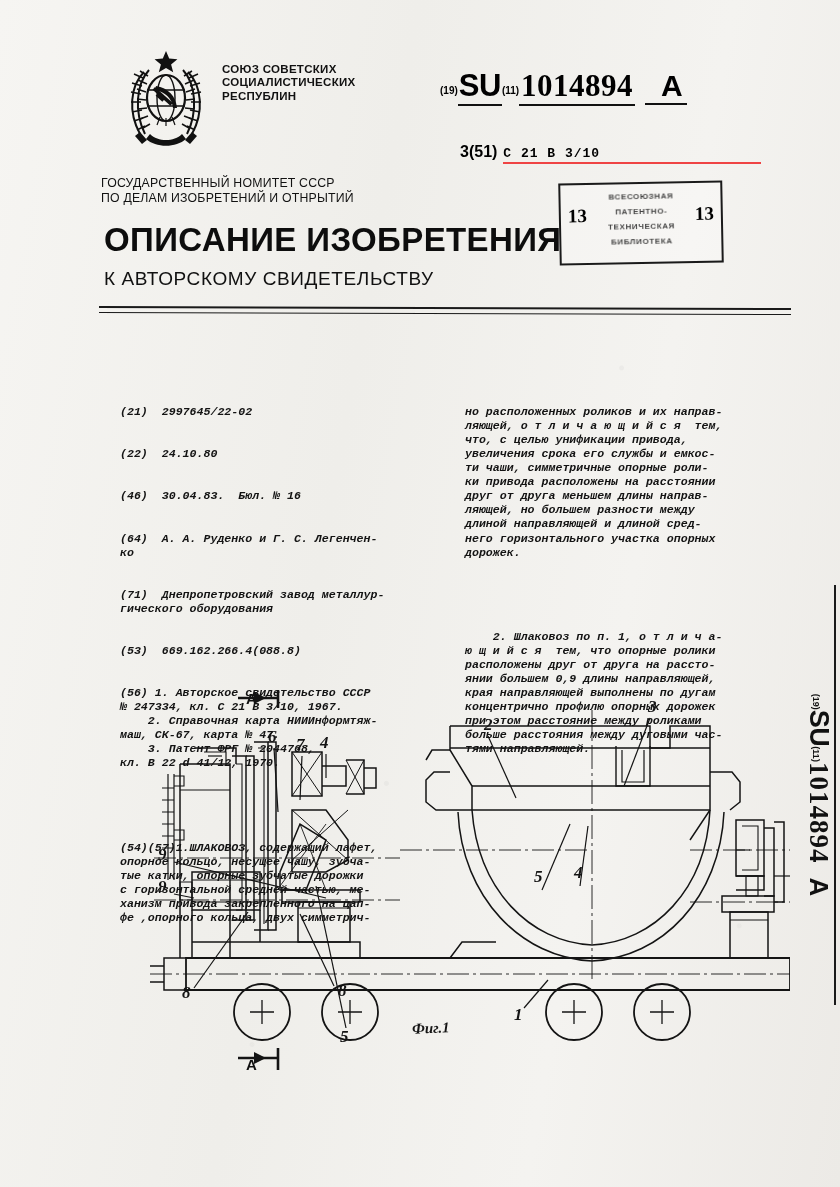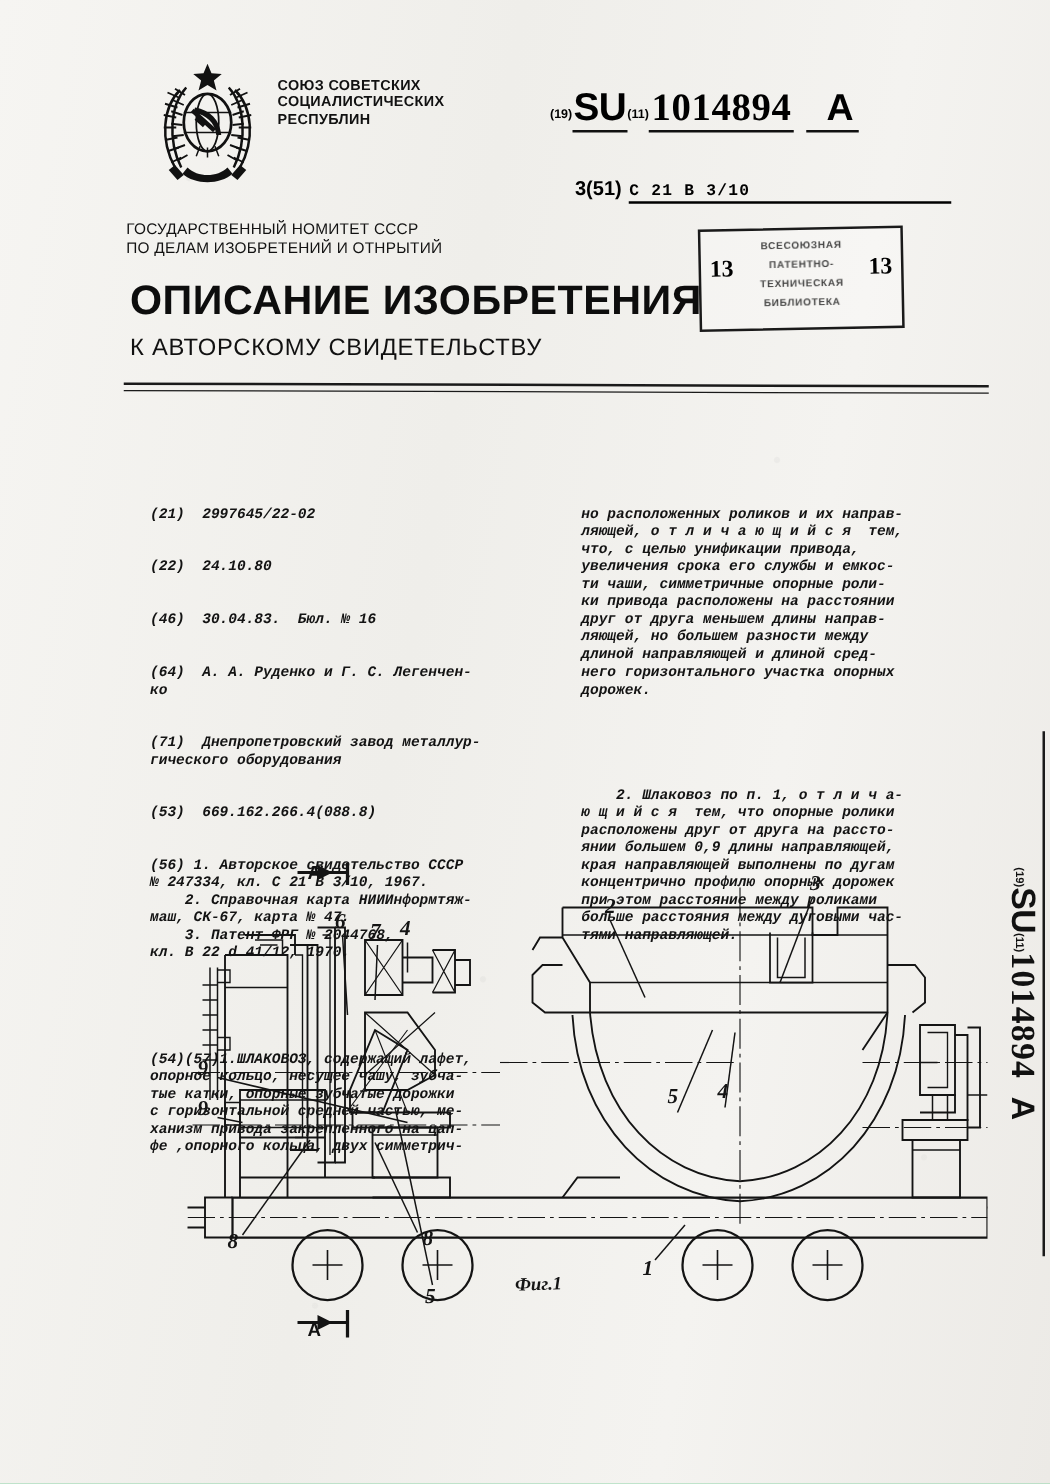--- a/index.html
+++ b/index.html
@@ -53,21 +53,21 @@
     font-family:"Liberation Serif",serif;
   }
   .su-a{font-size:30px;font-weight:bold;margin-left:10px;
         border-bottom:2.6px solid #111;padding:0 4px 1px 16px;}
 
   .ipc-row{position:absolute;left:460px;top:143px;width:360px;}
   .ipc-k{font-size:16px;font-weight:bold;}
   .ipc-val{
     display:inline-block;margin-left:6px;min-width:258px;
     font-family:"Liberation Mono",monospace;font-size:13px;font-weight:bold;
-    border-bottom:2px solid #000000;padding-bottom:1px;letter-spacing:1px;
+    border-bottom:2px solid #ef4444;padding-bottom:1px;letter-spacing:1px;
   }
 
   
   .stamp{
     position:absolute;left:559px;top:182px;width:160px;height:78px;
     border:2.4px solid #1a1a1a;
     transform:rotate(-1.1deg);
     background:rgba(255,255,255,.25);
   }
   .stamp .n{

